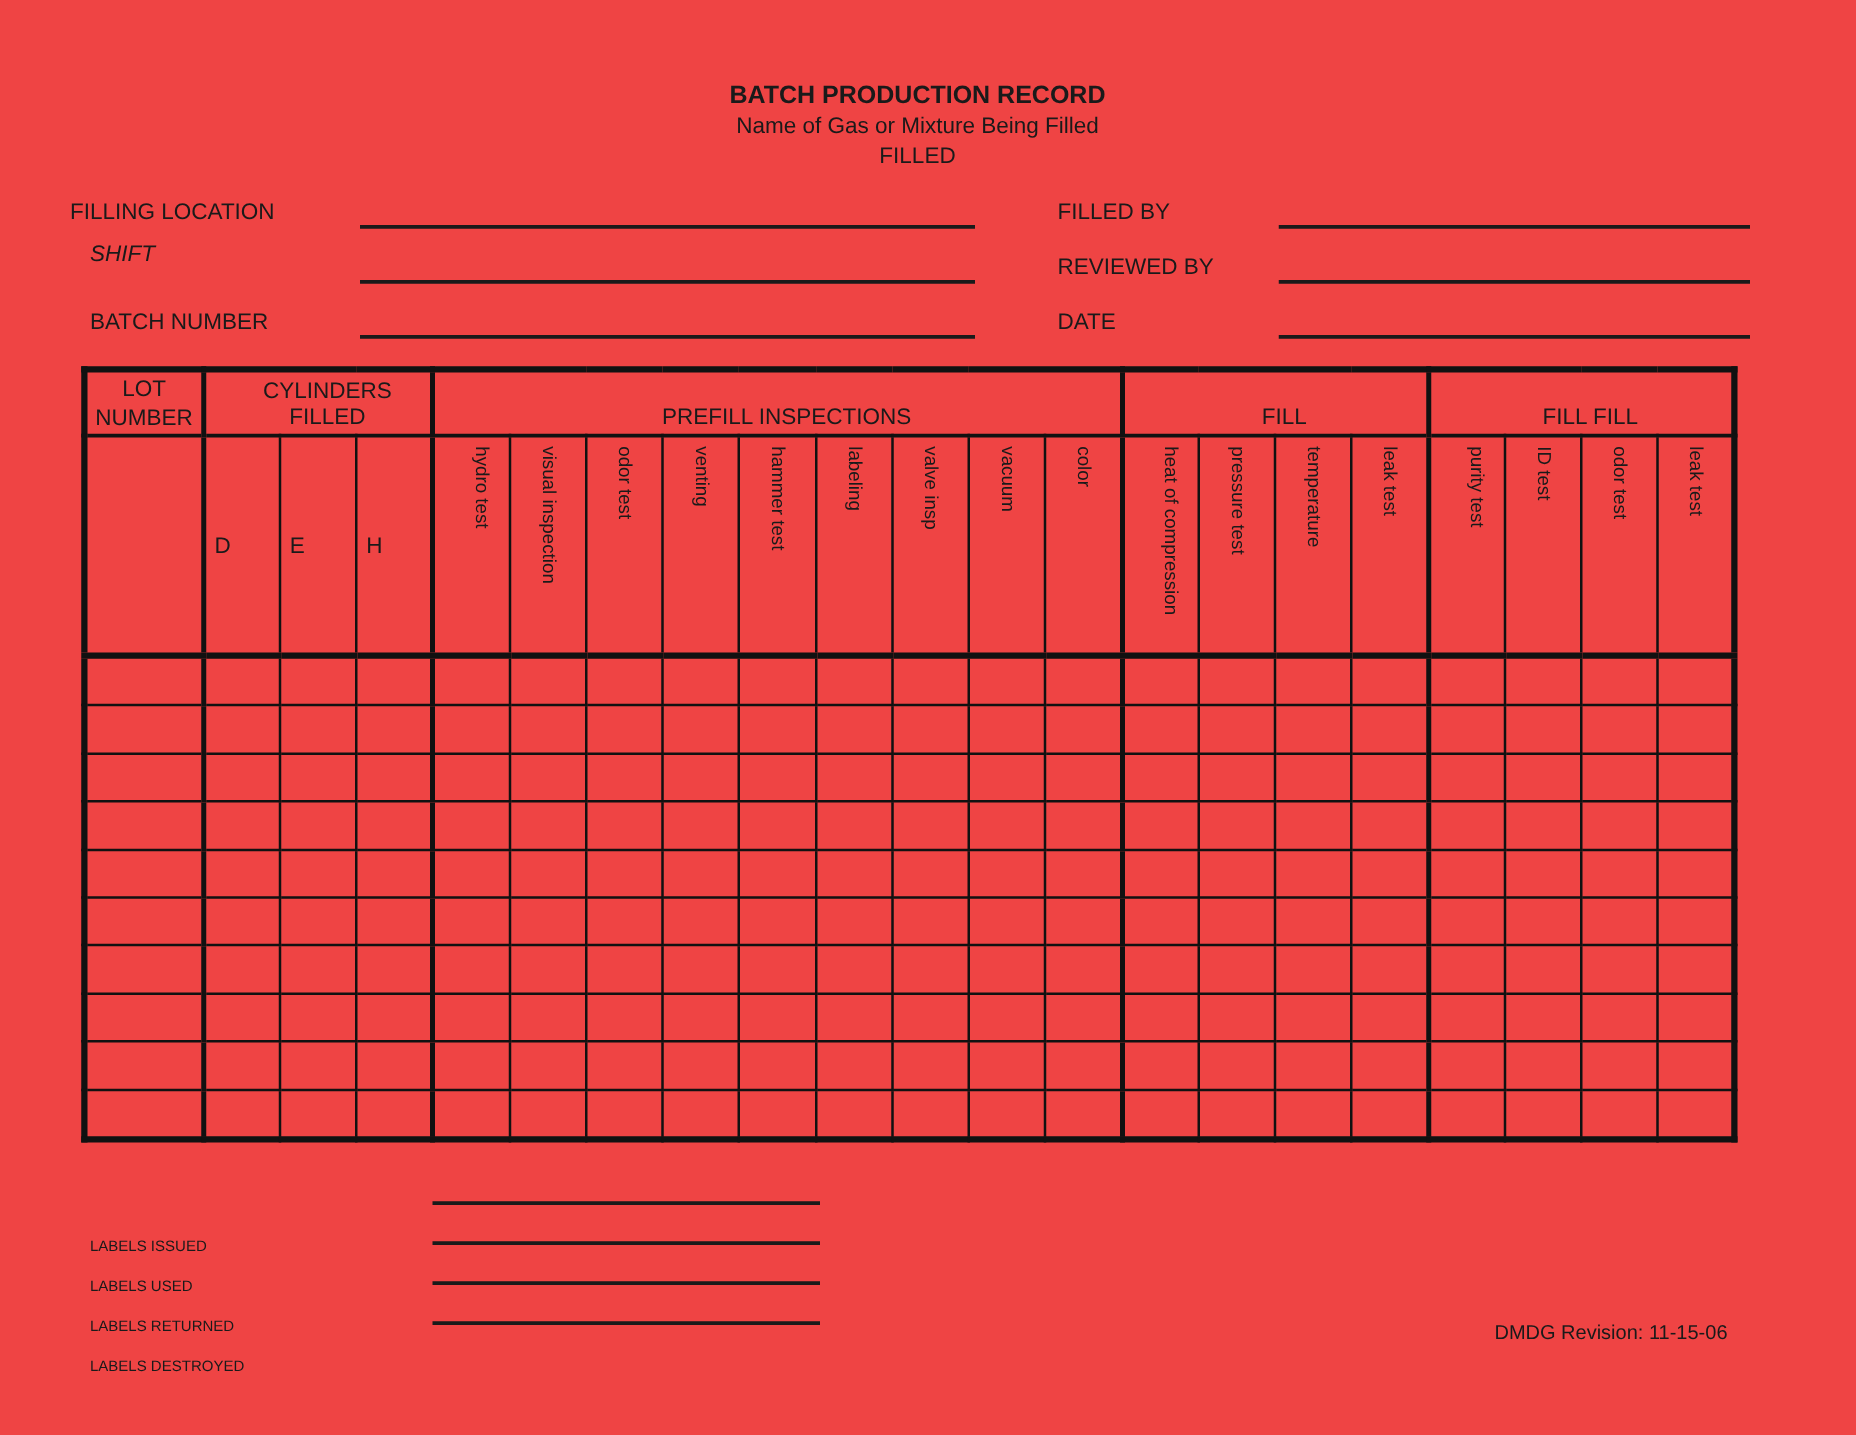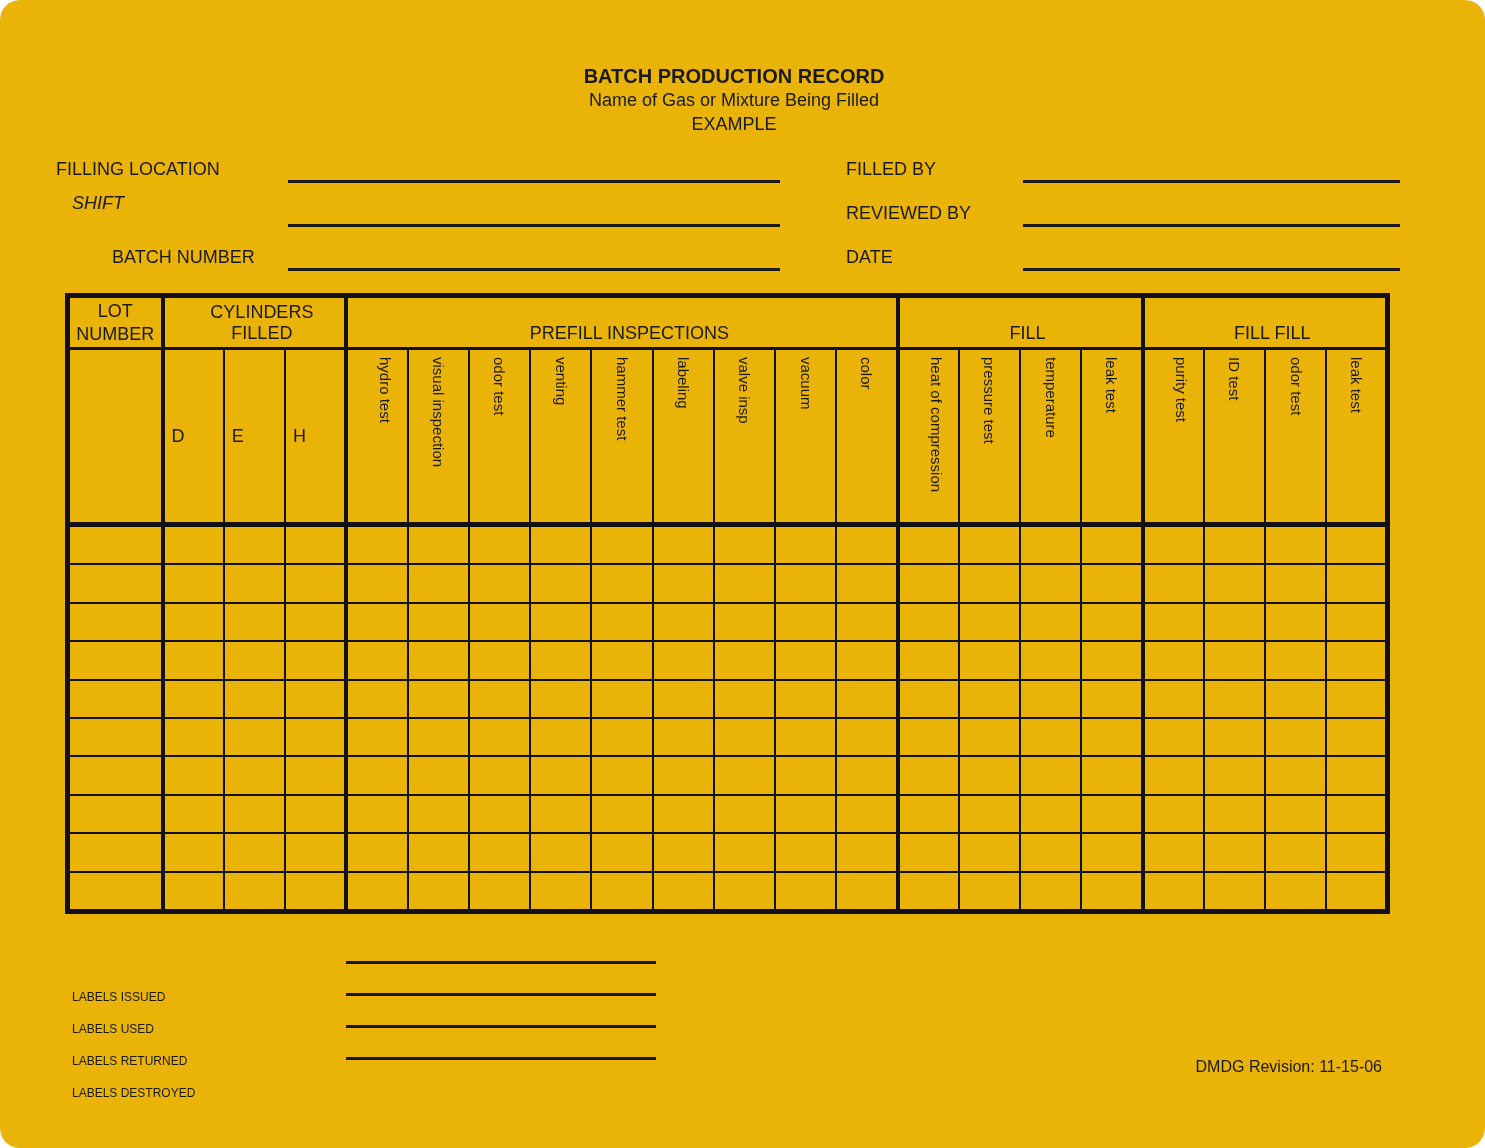--- a/index.html
+++ b/index.html
@@ -2,21 +2,21 @@
 <html><head>
 <meta charset="utf-8">
 <style>
   html, body { margin: 0; padding: 0; }
   body {
     width: 1485px; height: 1148px;
     background: #ffffff;
     font-family: "Liberation Sans", "DejaVu Sans", sans-serif;
     color: #1a1a1a;
   }
-  .page { position: relative; width: 1485px; height: 1148px; background: #eab308; overflow: hidden; border-radius: 20px; }
+  .page { position: relative; width: 1485px; height: 1148px; background: #ef4444; overflow: hidden; }
 
   
   .titles { position: absolute; left: 0; top: 64px; width: 1468px; text-align: center; }
   .title-main { font-size: 20px; font-weight: bold; line-height: 24px; }
   .title-sub  { font-size: 18px; line-height: 24px; text-align: center; }
   .title-ex   { font-size: 18px; line-height: 24px; }
 
   
   .flabel { position: absolute; font-size: 18px; white-space: nowrap; }
   .fline  { position: absolute; border-top: 3px solid #1a1a1a; height: 0; }
@@ -56,30 +56,30 @@
               text-align: right; font-size: 16px; }
 </style>
 </head>
 <body>
 
 <div class="page">
 
   <div class="titles">
     <div class="title-main">BATCH PRODUCTION RECORD</div>
     <div class="title-sub">Name of Gas or Mixture Being Filled</div>
-    <div class="title-ex">EXAMPLE</div>
+    <div class="title-ex">FILLED</div>
   </div>
 
   <div class="flabel" style="left:56px; top:159px;">FILLING LOCATION</div>
   <div class="fline" style="left:288px; top:180px; width:492px;"></div>
 
   <div class="flabel" style="left:72px; top:193px;font-style:italic;">SHIFT</div>
   <div class="fline" style="left:288px; top:224px; width:492px;"></div>
 
-  <div class="flabel" style="left:72px; top:247px;margin-left:40px;">BATCH NUMBER</div>
+  <div class="flabel" style="left:72px; top:247px;">BATCH NUMBER</div>
   <div class="fline" style="left:288px; top:268px; width:492px;"></div>
 
   <div class="flabel" style="left:846px; top:159px;">FILLED BY</div>
   <div class="fline" style="left:1023px; top:180px; width:377px;"></div>
 
   <div class="flabel" style="left:846px; top:203px;">REVIEWED BY</div>
   <div class="fline" style="left:1023px; top:224px; width:377px;"></div>
 
   <div class="flabel" style="left:846px; top:247px;">DATE</div>
   <div class="fline" style="left:1023px; top:268px; width:377px;"></div>

